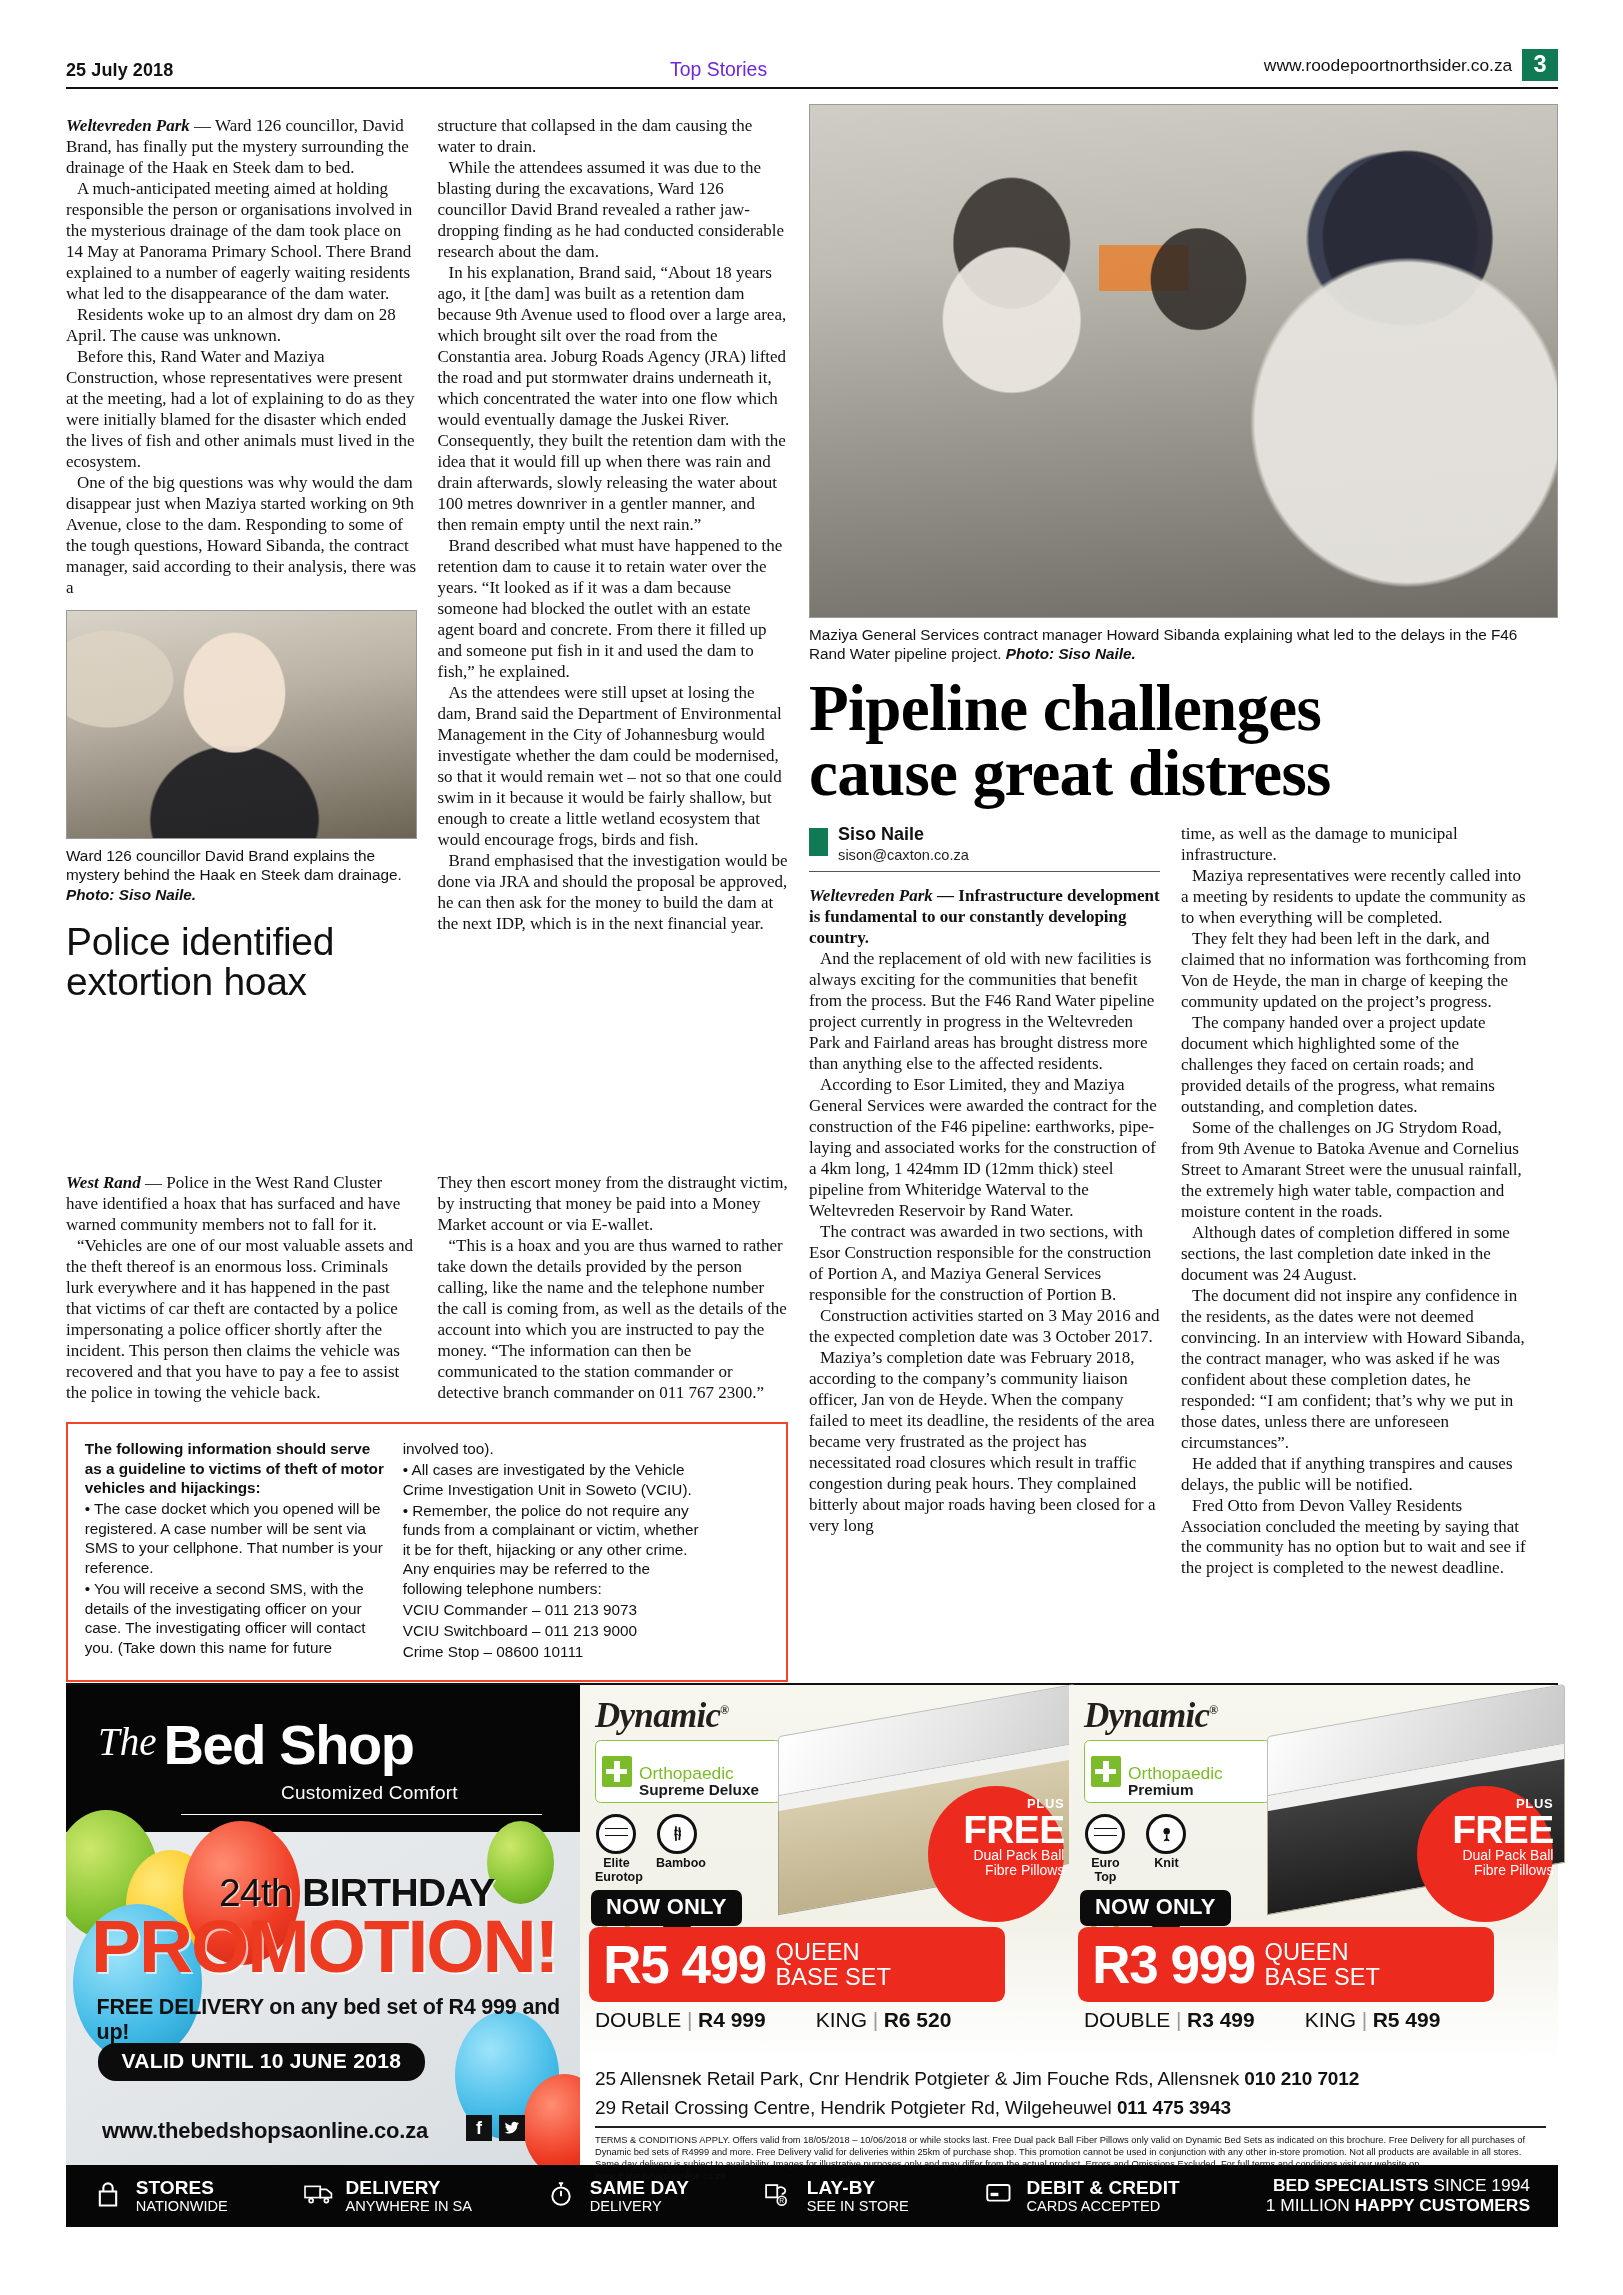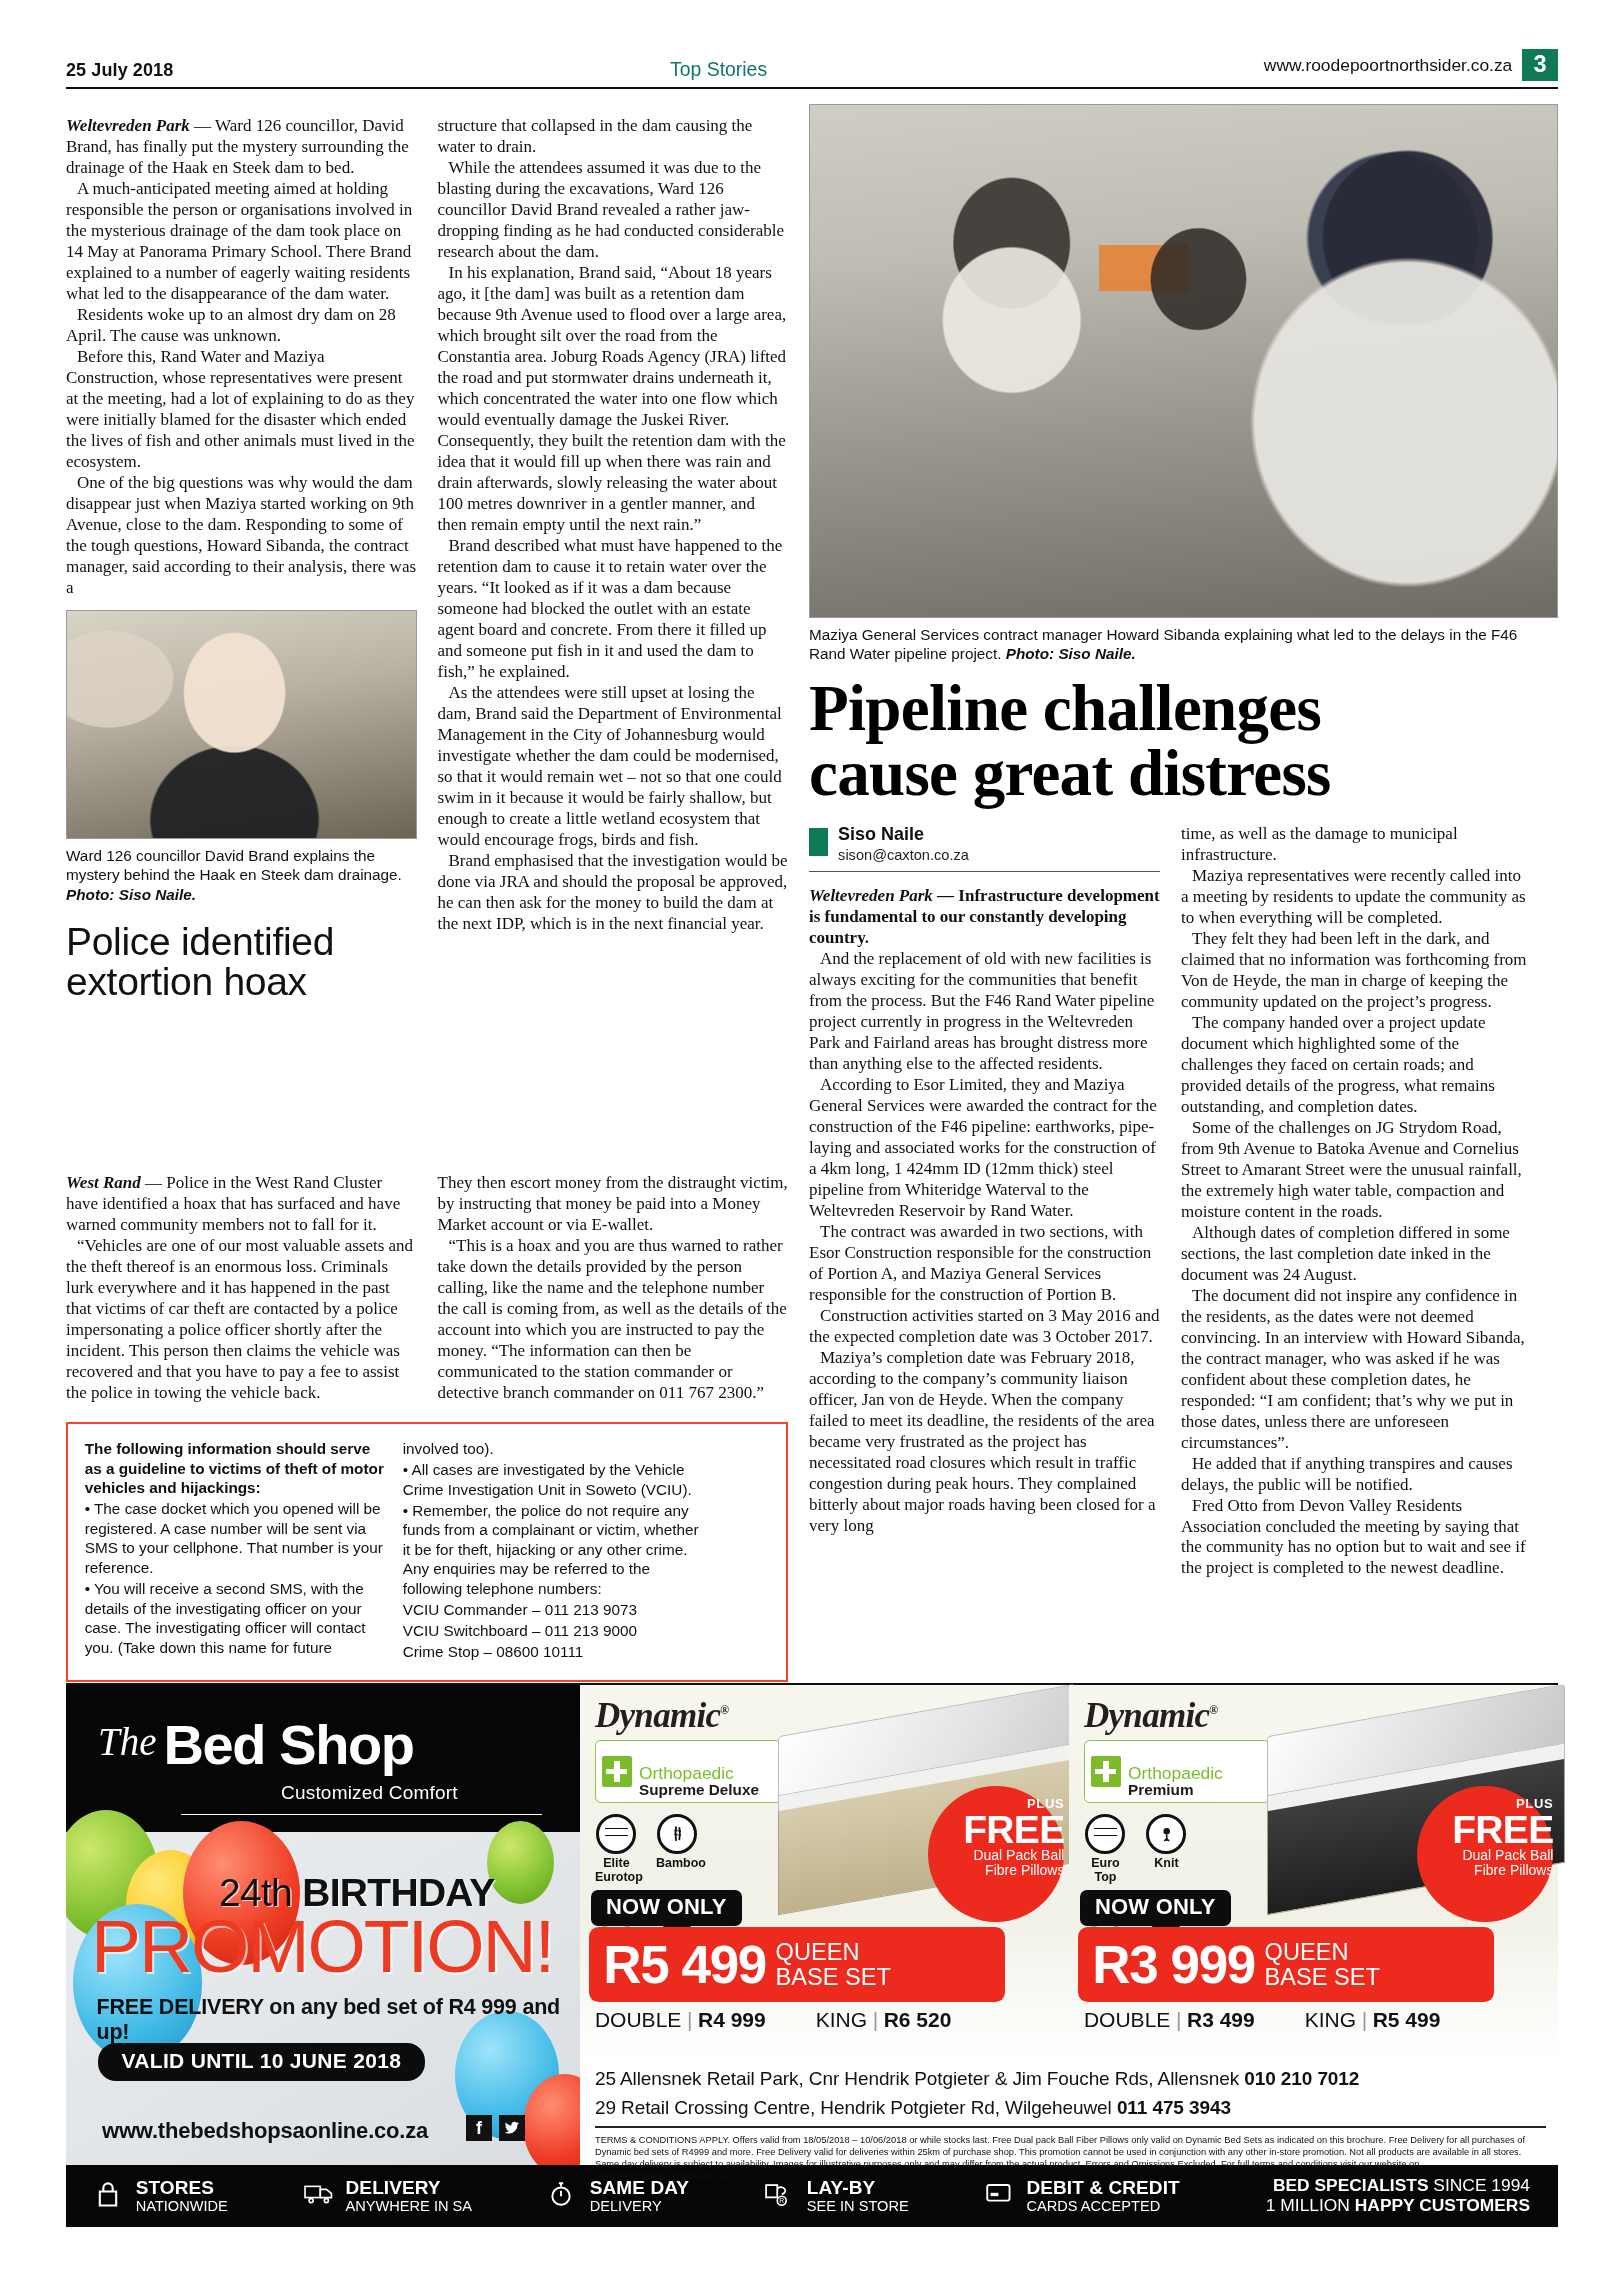--- a/index.html
+++ b/index.html
@@ -13,21 +13,21 @@
     overflow: hidden;
     margin: 0 auto;
   }
 
   .sheet { position: absolute; left: 66px; top: 49px; width: 1492px; }
 
   
   .masthead { display: flex; align-items: flex-end; justify-content: space-between;
               padding-bottom: 5.6px; }
   .mast-date { font-size: 18px; font-weight: bold; letter-spacing: 0.1px; color:#111; }
-  .mast-center { font-size: 19.4px; color:#0f766e; font-weight: 400; }
+  .mast-center { font-size: 19.4px; color:#6d28d9; font-weight: 400; }
   .mast-right { display:flex; align-items:center; gap:9.7px; }
   .mast-url { font-size: 17.4px; color:#111; }
   .pagenum { background:#0f7a54; color:#fff; font-size: 23.6px; font-weight: 700;
              width: 36px; height: 32px; display:flex; align-items:center;
              justify-content:center; line-height:1; }
   .mast-rule { border-bottom: 2.1px solid #111; margin-bottom: 15.3px; }
   .headline {
     font-family: "Liberation Sans", sans-serif;
     font-weight: 400; font-size: 43px; line-height: 1.04; color:#111;
     letter-spacing: -0.3px;
@@ -133,21 +133,21 @@
   .b-yellow { width: 89px; height: 111px; left: 60px;   top: 165px; background: radial-gradient(circle at 34% 30%, #ffe87a, #fcc81c 62%, #e0a80a); }
   .b-red1   { width: 117px; height: 144px; left: 117px;  top: 136px; background: radial-gradient(circle at 34% 30%, #ff8d72, #ee3a22 60%, #c72411); }
   .b-blue1  { width: 129px; height: 158px; left: 7px;   top: 219px; background: radial-gradient(circle at 34% 30%, #9ee4fb, #3fb9e6 60%, #1d93c2); }
   .b-blue2  { width: 104px; height: 128px; left: 389px;  top: 326px; background: radial-gradient(circle at 34% 30%, #9ee4fb, #3fb9e6 60%, #1d93c2); }
   .b-red2   { width: 83px; height: 103px; left: 457px;  top: 389px; background: radial-gradient(circle at 34% 30%, #ff8d72, #ee3a22 60%, #c72411); }
   .b-green2 { width: 67px; height: 83px; left: 421px;  top: 136px; background: radial-gradient(circle at 34% 30%, #cde86a, #7ec02e 62%, #5d9a1e); }
 
   .ad-birth { position:absolute; left: 153px; top: 186px; font-size: 39px; font-weight: 700;
               color:#111; letter-spacing:-0.7px; text-shadow: 1.4px 1.4px 0 rgba(255,255,255,.7); }
   .ad-birth .num { font-weight: 400; }
-  .ad-promo { position:absolute; left: 25px; top: 224px; font-size: 75px; font-weight: 400;
+  .ad-promo { position:absolute; left: 25px; top: 224px; font-size: 75px; font-weight: 700;
               color:#ec3b21; letter-spacing: -2.1px; line-height: 1;
               text-shadow: 2.1px 2.1px 0 rgba(255,255,255,.65); }
   .ad-freedel { position:absolute; left: 30.5px; top: 310px; font-size: 21.5px; font-weight: 700; color:#111;
                 letter-spacing:-0.2px;}
   .ad-valid { position:absolute; left: 32px; top: 358px; background:#0c0c0c; color:#fff;
               border-radius: 18px; padding: 6.2px 23.6px 7.6px; font-size: 21px; font-weight:700; letter-spacing:0.3px;}
   .ad-web { position:absolute; left: 36px; top: 433px; font-size: 22px; font-weight:700; color:#111; letter-spacing:-0.2px;}
   .soc { position:absolute; top: 430px; width: 26px; height: 26px; background:#111; color:#fff;
          font-size:18px; font-weight:700; display:flex; align-items:center; justify-content:center;}
   .soc-fb { left: 400px; }

